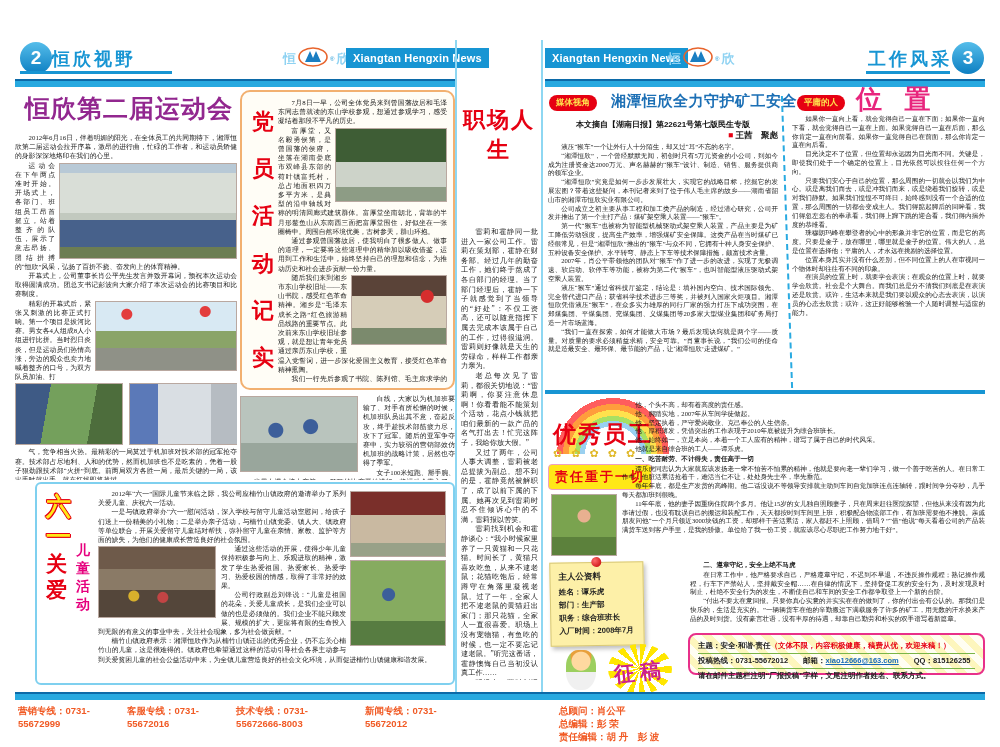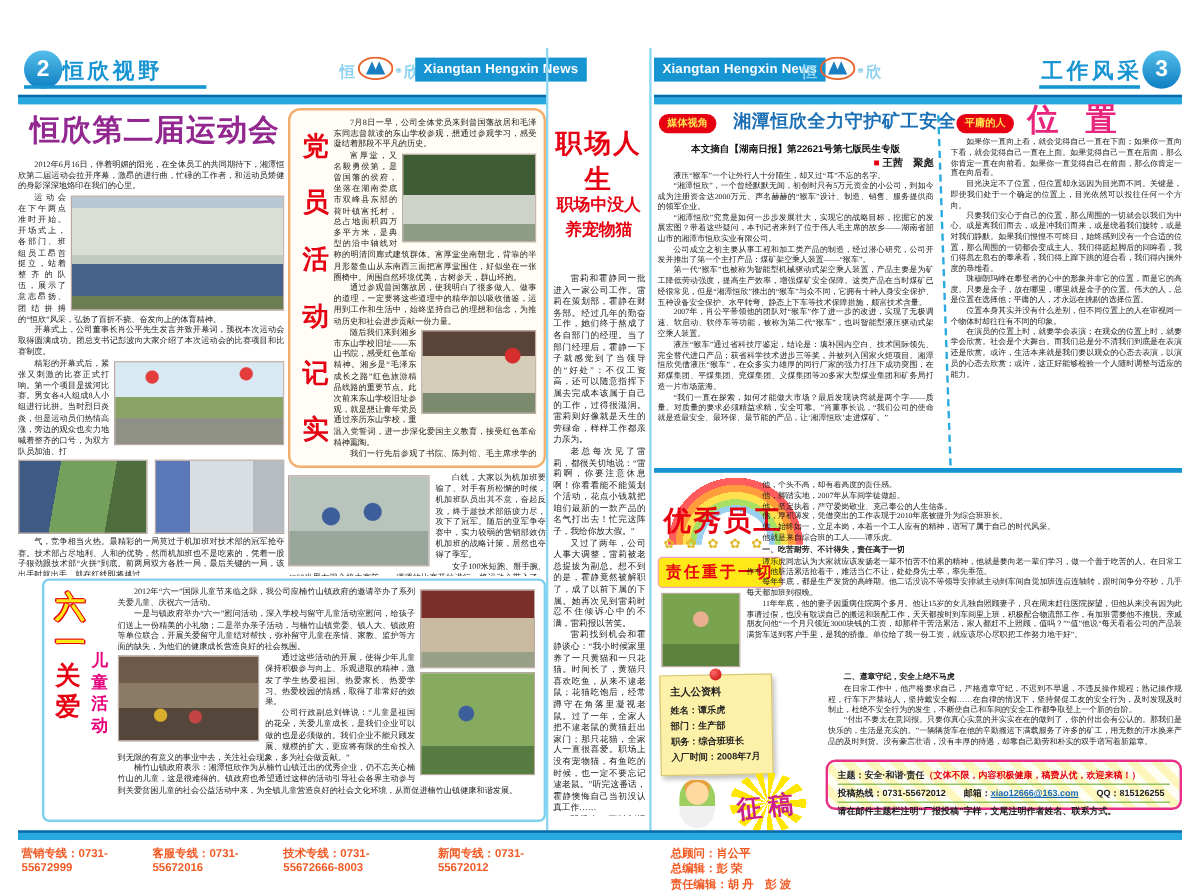--- a/index.html
+++ b/index.html
@@ -129,24 +129,20 @@
     <span class="logochar">欣</span>
   </div>
   <div class="abs seclabel" style="left:868px;top:47px;">工作风采</div>
   <div class="abs secline" style="left:866px;top:71px;width:84px;"></div>
   <div class="abs pgcircle" style="left:952px;top:42px;">3</div>
   <div class="abs band" style="left:545px;top:79px;width:440px;"></div>
 
   <div class="abs vline" style="left:455px;top:40px;height:652px;"></div>
   <div class="abs vline" style="left:541px;top:40px;height:652px;"></div>
   <div class="abs midtitle" style="left:457px;top:105px;width:84px;">职场人生</div>
-  <div class="abs midarttitle" style="left:457px;top:160px;width:84px;">
-    <div>职场中没人</div>
-    <div>养宠物猫</div>
-  </div>
   <div class="abs bodyM jtext" style="left:461px;top:228px;width:77px;height:452px;">
       <p>雷莉和霍静同一批进入一家公司工作。雷莉在策划部，霍静在财务部。经过几年的勤奋工作，她们终于熬成了各自部门的经理。当了部门经理后，霍静一下子就感觉到了当领导的“好处”：不仅工资高，还可以随意指挥下属去完成本该属于自己的工作，过得很滋润。雷莉则好像就是天生的劳碌命，样样工作都亲力亲为。</p>
       <p>老总每次见了雷莉，都很关切地说：“雷莉啊，你要注意休息啊！你看看能不能策划个活动，花点小钱就把咱们最新的一款产品的名气打出去！忙完这阵子，我给你放大假。”</p>
       <p>又过了两年，公司人事大调整，雷莉被老总提拔为副总。想不到的是，霍静竟然被解职了，成了以前下属的下属。她再次见到雷莉时忍不住倾诉心中的不满，雷莉报以苦笑。</p>
       <p>雷莉找到机会和霍静谈心：“我小时候家里养了一只黄猫和一只花猫。时间长了，黄猫只喜欢吃鱼，从来不逮老鼠；花猫吃饱后，经常蹲守在角落里凝视老鼠。过了一年，全家人把不逮老鼠的黄猫赶出家门；那只花猫，全家人一直很喜爱。职场上没有宠物猫，有鱼吃的时候，也一定不要忘记逮老鼠。”听完这番话，霍静懊悔自己当初没认真工作……</p>
       <p>职场中，要时刻记住“有鱼吃了还要逮老鼠”，只有这样，才不会被职场“炒鱿鱼”，才能获得长久稳步的发展。</p>
     </div>
 
   <div class="abs sportstitle" style="left:20px;top:92px;width:218px;">恒欣第二届运动会</div>
 

